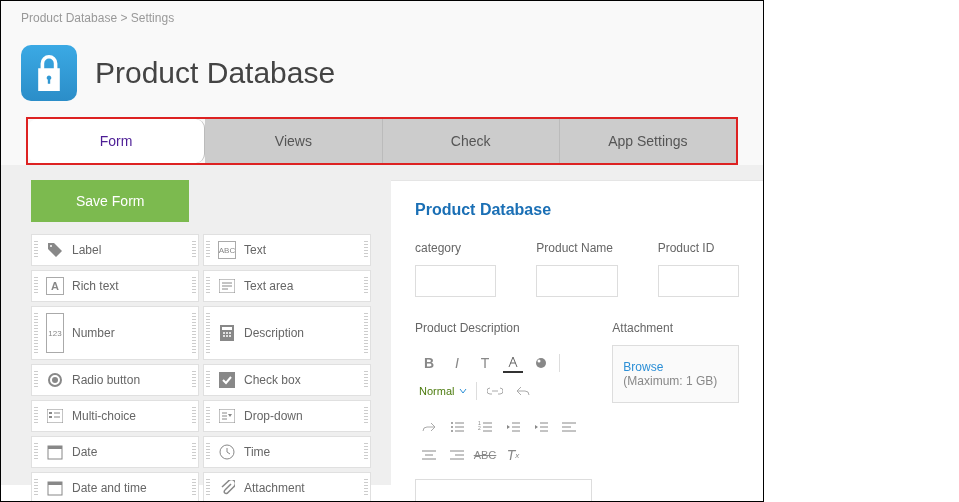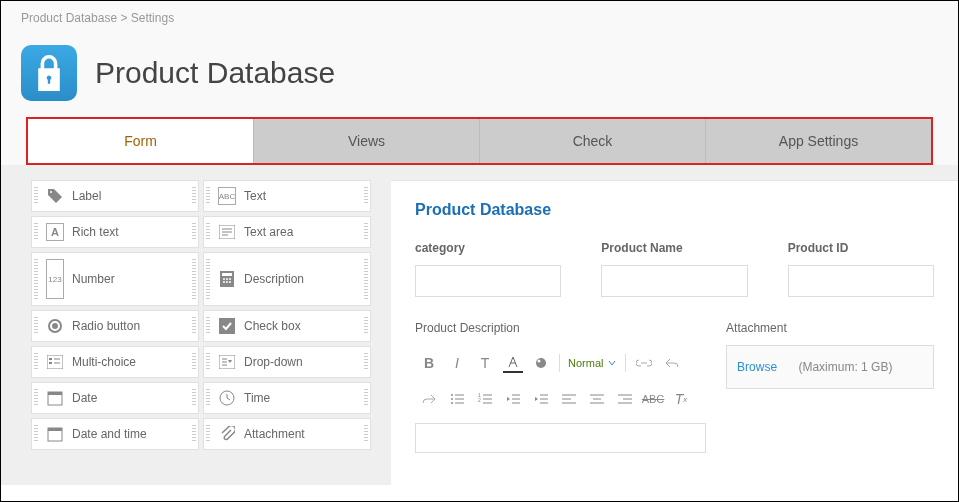--- a/index.html
+++ b/index.html
@@ -1,40 +1,40 @@
 <!DOCTYPE html>
 <html><head>
 <meta charset="utf-8">
 <style>
 * { box-sizing: border-box; margin: 0; padding: 0; }
 body { font-family: Arial, sans-serif; font-size: 13px; color: #333; background: #fff; }
-.frame { width: 959px; height: 502px; border: 1px solid #000; position: relative; overflow: hidden; }
+.frame { width: 764px; height: 502px; border: 1px solid #000; position: relative; overflow: hidden; }
 .breadcrumb { padding: 10px 20px; font-size: 12px; color: #888; background: #f9f9f9; }
 .breadcrumb span { color: #999; }
 .header { display: flex; align-items: center; padding: 10px 20px 16px; background: #f9f9f9; }
 .app-icon { width: 56px; height: 56px; border-radius: 10px; background: linear-gradient(#3ba9e4, #2b8dc8); display: flex; align-items: center; justify-content: center; margin-right: 18px; }
 .app-icon svg { width: 30px; height: 36px; }
 .page-title { font-size: 30px; font-weight: normal; color: #444; }
 .tabs-wrap { padding: 0 25px; background: #f9f9f9; }
 .tabs { display: flex; border: 2px solid #d22; }
 .tab { flex: 1; text-align: center; padding: 14px 0; background: #ccc; color: #555; font-size: 14px; cursor: pointer; border-right: 1px solid #bbb; }
 .tab:last-child { border-right: none; }
-.tab.active { background: #fff; color: #a16207; }
+.tab.active { background: #fff; color: #4c1d95; border-radius: 9px; }
 .content { display: flex; padding: 15px 0 0 30px; background: #efefef; height: 320px; }
 .left-col { width: 340px; }
 .save-btn { background: #7cba4f; color: #fff; border: none; padding: 13px 45px; font-size: 14px; cursor: pointer; margin-bottom: 12px; }
 .field-grid { display: grid; grid-template-columns: 1fr 1fr; gap: 4px; }
 .field-item { display: flex; align-items: center; background: #fff; border: 1px solid #e0e0e0; padding: 6px 6px; font-size: 12px; color: #666; cursor: grab; position: relative; }
 .field-item::before, .field-item::after { content: ""; position: absolute; top: 6px; bottom: 6px; width: 4px; background: repeating-linear-gradient(#ccc 0 1px, transparent 1px 3px); }
 .field-item::before { left: 2px; }
 .field-item::after { right: 2px; }
 .fi-icon { width: 18px; height: 18px; margin: 0 8px 0 8px; display: flex; align-items: center; justify-content: center; color: #888; }
 .right-col { flex: 1; background: #fff; margin-left: 20px; padding: 20px 24px; border-top: 1px solid #e5e5e5; }
 .form-title { color: #1a6fb5; font-size: 16px; font-weight: bold; margin-bottom: 22px; }
-.fields-row { display: flex; gap: 40px; margin-bottom: 24px; font-weight: bold; }
+.fields-row { display: flex; gap: 40px; margin-bottom: 24px; }
 .field-block { flex: 1; }
 .field-label { font-size: 12px; color: #666; margin-bottom: 10px; display: block; }
 .field-input { width: 100%; height: 32px; border: 1px solid #ddd; background: #fff; }
 .desc-row { display: flex; gap: 20px; }
 .desc-col { flex: 1.4; }
 .attach-col { flex: 1; }
 .toolbar { display: flex; flex-wrap: wrap; gap: 8px; align-items: center; padding: 8px 4px; color: #888; }
 .tb-btn { width: 20px; height: 20px; display: flex; align-items: center; justify-content: center; cursor: pointer; font-size: 14px; }
 .tb-sep { width: 1px; height: 18px; background: #ddd; }
 .tb-normal { color: #4d7c0f; font-size: 11px; display: flex; align-items: center; gap: 4px; cursor: pointer; }
@@ -66,20 +66,21 @@
   <div class="tabs">
     <div class="tab active">Form</div>
     <div class="tab">Views</div>
     <div class="tab">Check</div>
     <div class="tab">App Settings</div>
   </div>
 </div>
 
 <div class="content">
   <div class="left-col">
+    <button class="save-btn">Save Form</button>
     <div class="field-grid">
 
       <div class="field-item">
         <span class="fi-icon">
               <svg width="16" height="16" viewBox="0 0 16 16">
                 <path fill="#888" d="M1 1h6l8 8-6 6-8-8V1zm3 2a1 1 0 100 2 1 1 0 000-2z"></path>
               </svg>
             </span>
         <span>Label</span>
       </div>

